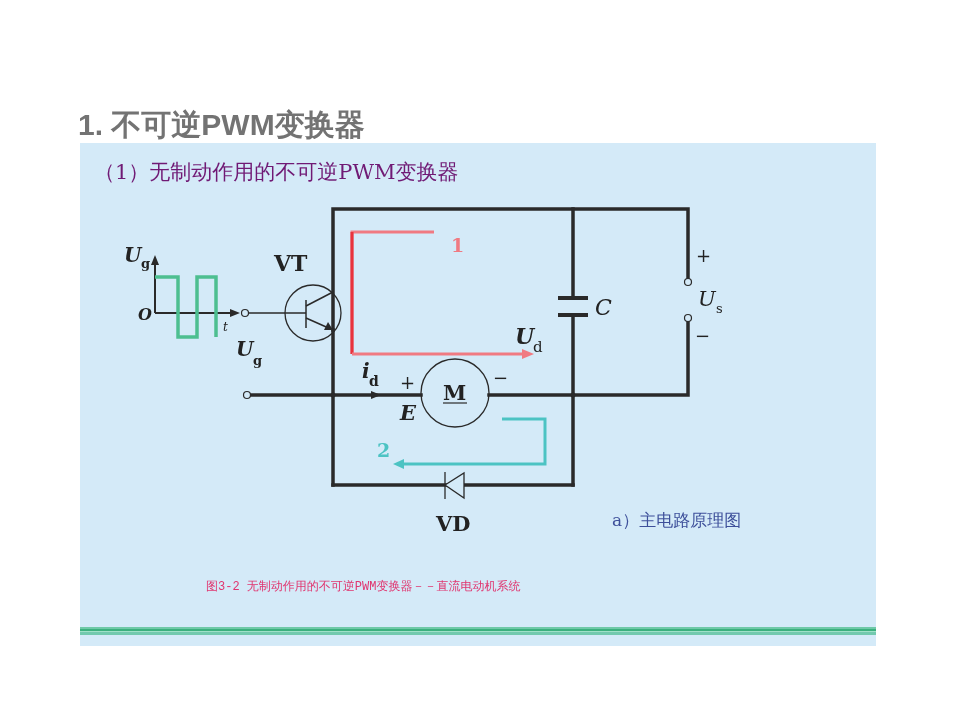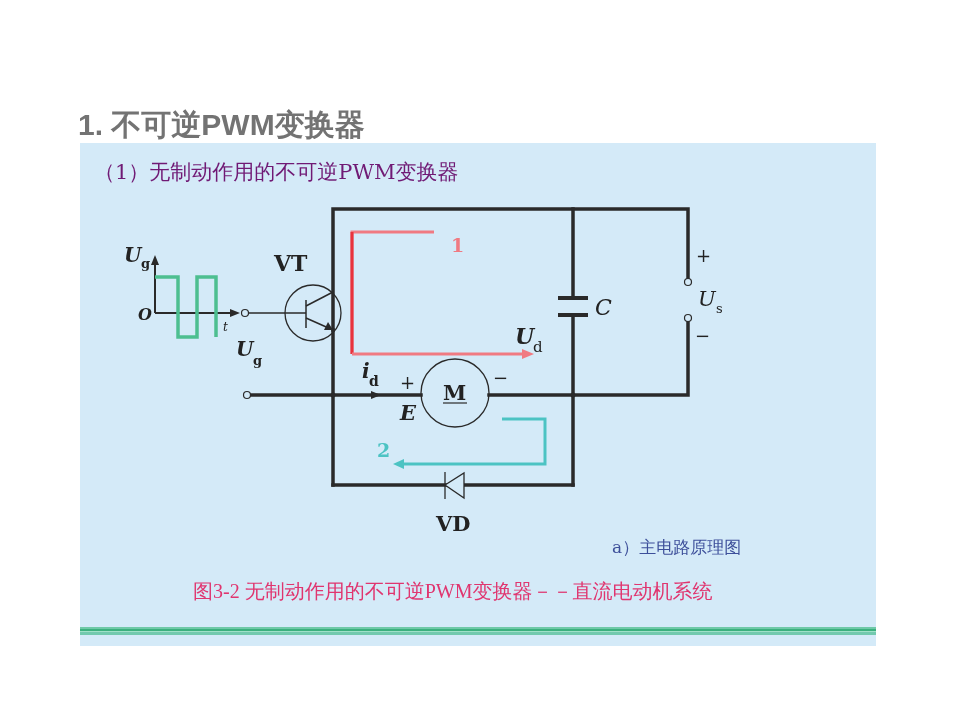--- a/index.html
+++ b/index.html
@@ -11,26 +11,26 @@
     }
     .panel {
       position: absolute; left: 80px; top: 143px; width: 796px; height: 503px;
       background: #d4eaf8;
     }
     .panel-heading {
       position: absolute; left: 94px; top: 158px;
       font-family: "DejaVu Serif", serif; font-size: 21px; color: #701a75;
     }
     .caption-a {
-      position: absolute; left: 612px; top: 536px;
+      position: absolute; left: 612px; top: 509px;
       font-family: "DejaVu Serif", serif; font-size: 17px; color: #3d4f9a;
     }
     .figure-caption {
-      position: absolute; left: 193px; top: 578px;
-      font-family: Liberation Serif, serif; font-size: 20px; color: #e0356f;
+      position: absolute; left: 206px; top: 578px;
+      font-family: Liberation Mono, monospace; font-size: 12px; color: #e0356f;
     }
     .divider { position: absolute; left: 80px; width: 796px; }
     .d1 { top: 627px; height: 2px; background: #6fc9a8; }
     .d2 { top: 629px; height: 2px; background: #3bb07e; }
     .d3 { top: 631px; height: 1px; background: #9fe0c8; }
     .d4 { top: 632px; height: 3px; background: #72c9ae; }
     svg.circuit { position: absolute; left: 0; top: 0; }
     .lbl-serif { font-family: "DejaVu Serif", "Liberation Serif", serif; }
   </style>
 </head>

